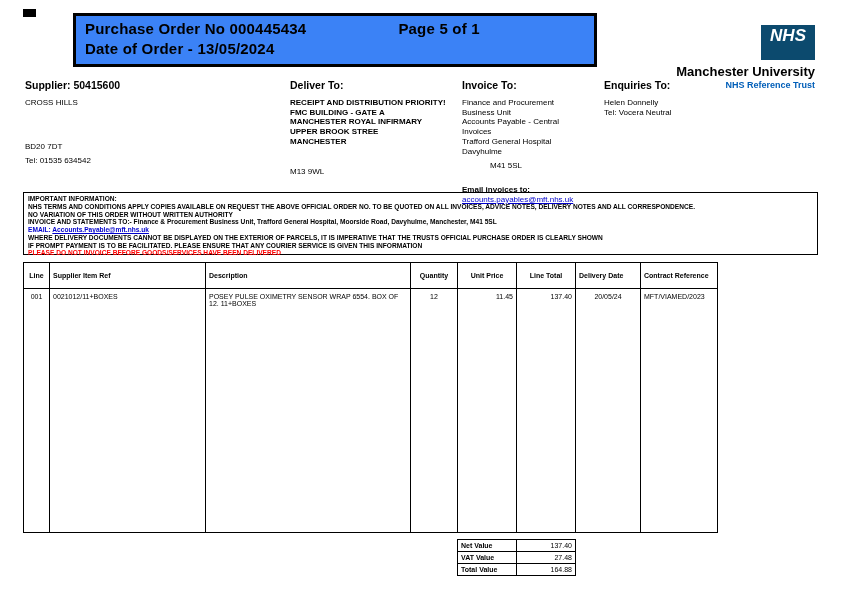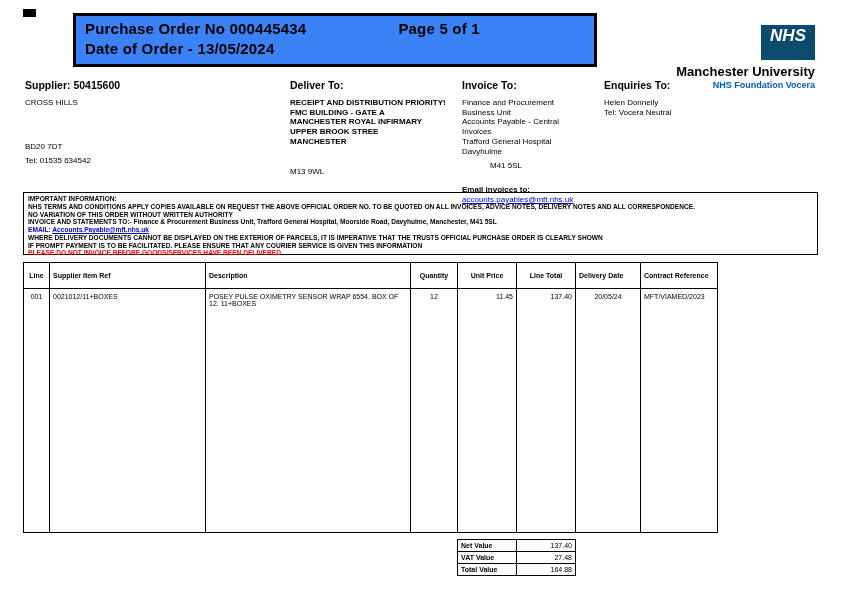--- a/index.html
+++ b/index.html
@@ -84,21 +84,21 @@
   <div class="po-line1">
     <span class="po-number">Purchase Order No 000445434</span>
     <span class="page-info">Page 5 of 1</span>
   </div>
   <div class="po-date">Date of Order - 13/05/2024</div>
 </div>
 
 <div class="nhs-block">
   <div class="nhs-logo">NHS</div>
   <div class="org-name">Manchester University</div>
-  <div class="org-subtitle">NHS Foundation Vocera</div>
+  <div class="org-subtitle">NHS Reference Trust</div>
 </div>
 
 <div class="col col-supplier">
   <div class="col-label">Supplier: 50415600</div>
   <div class="addr-line">CROSS HILLS</div>
   <div class="postcode">BD20 7DT</div>
   <div class="tel-line">Tel: 01535 634542</div>
 </div>
 
 <div class="col col-deliver">

